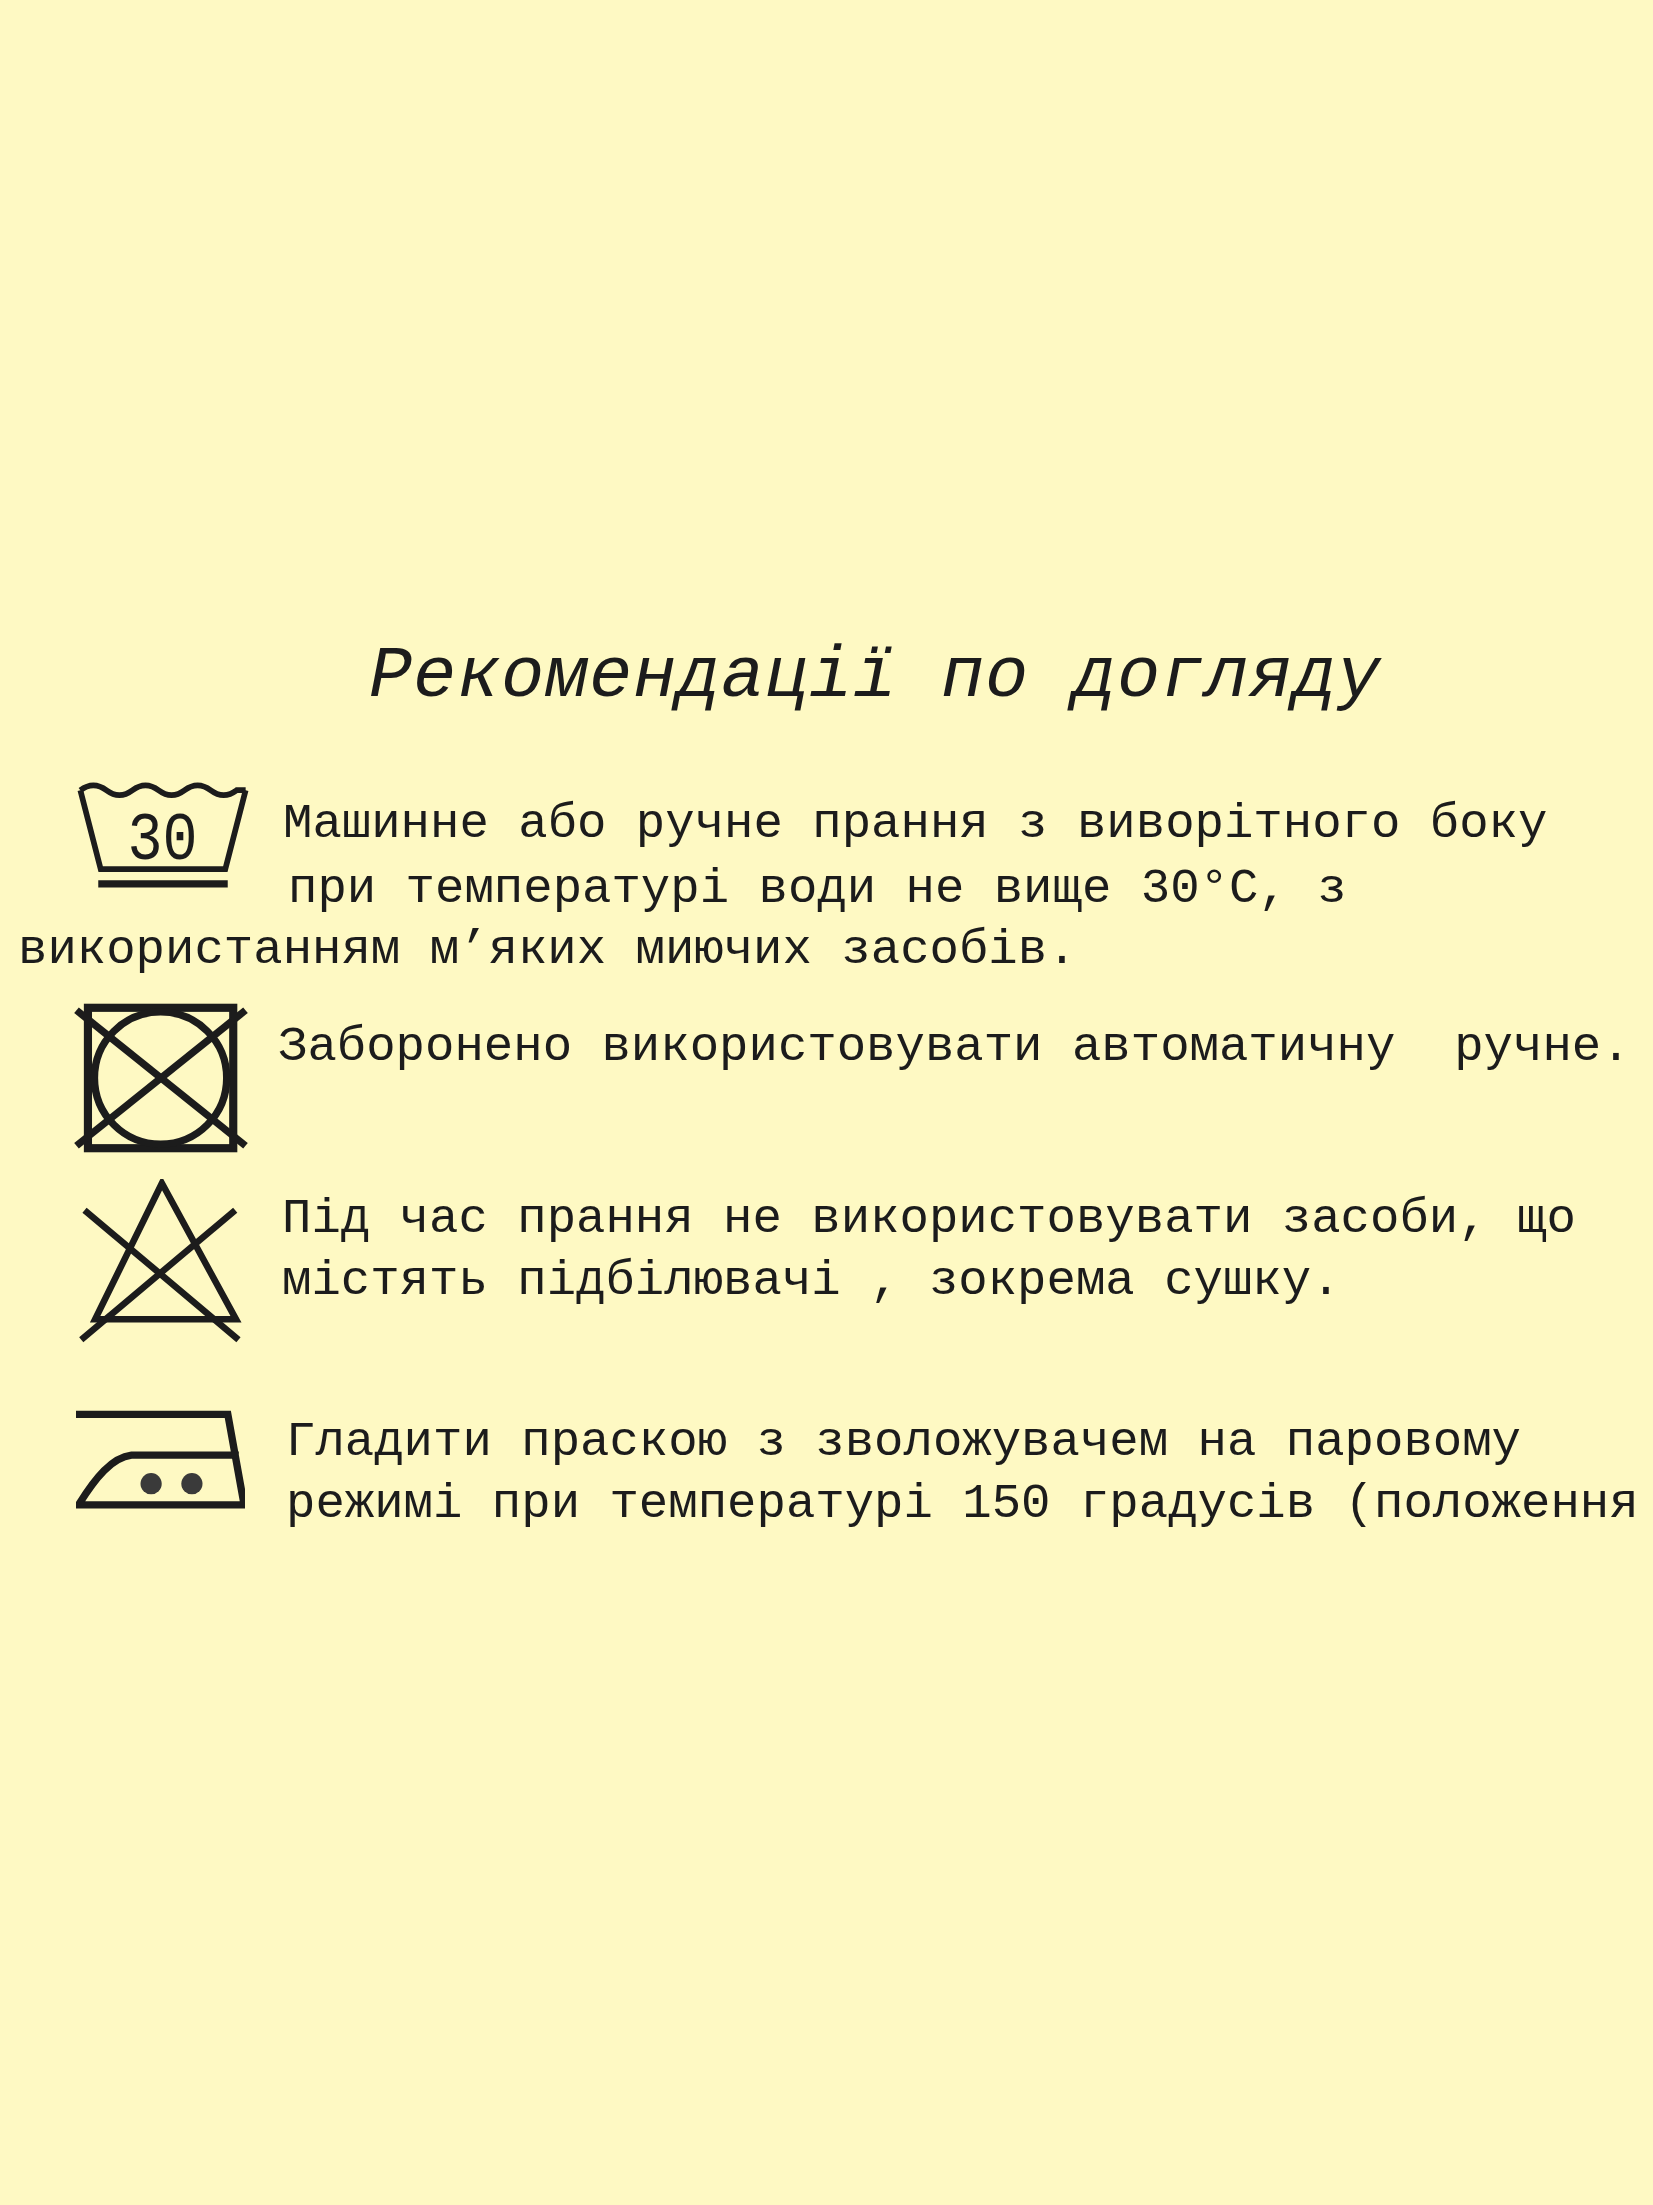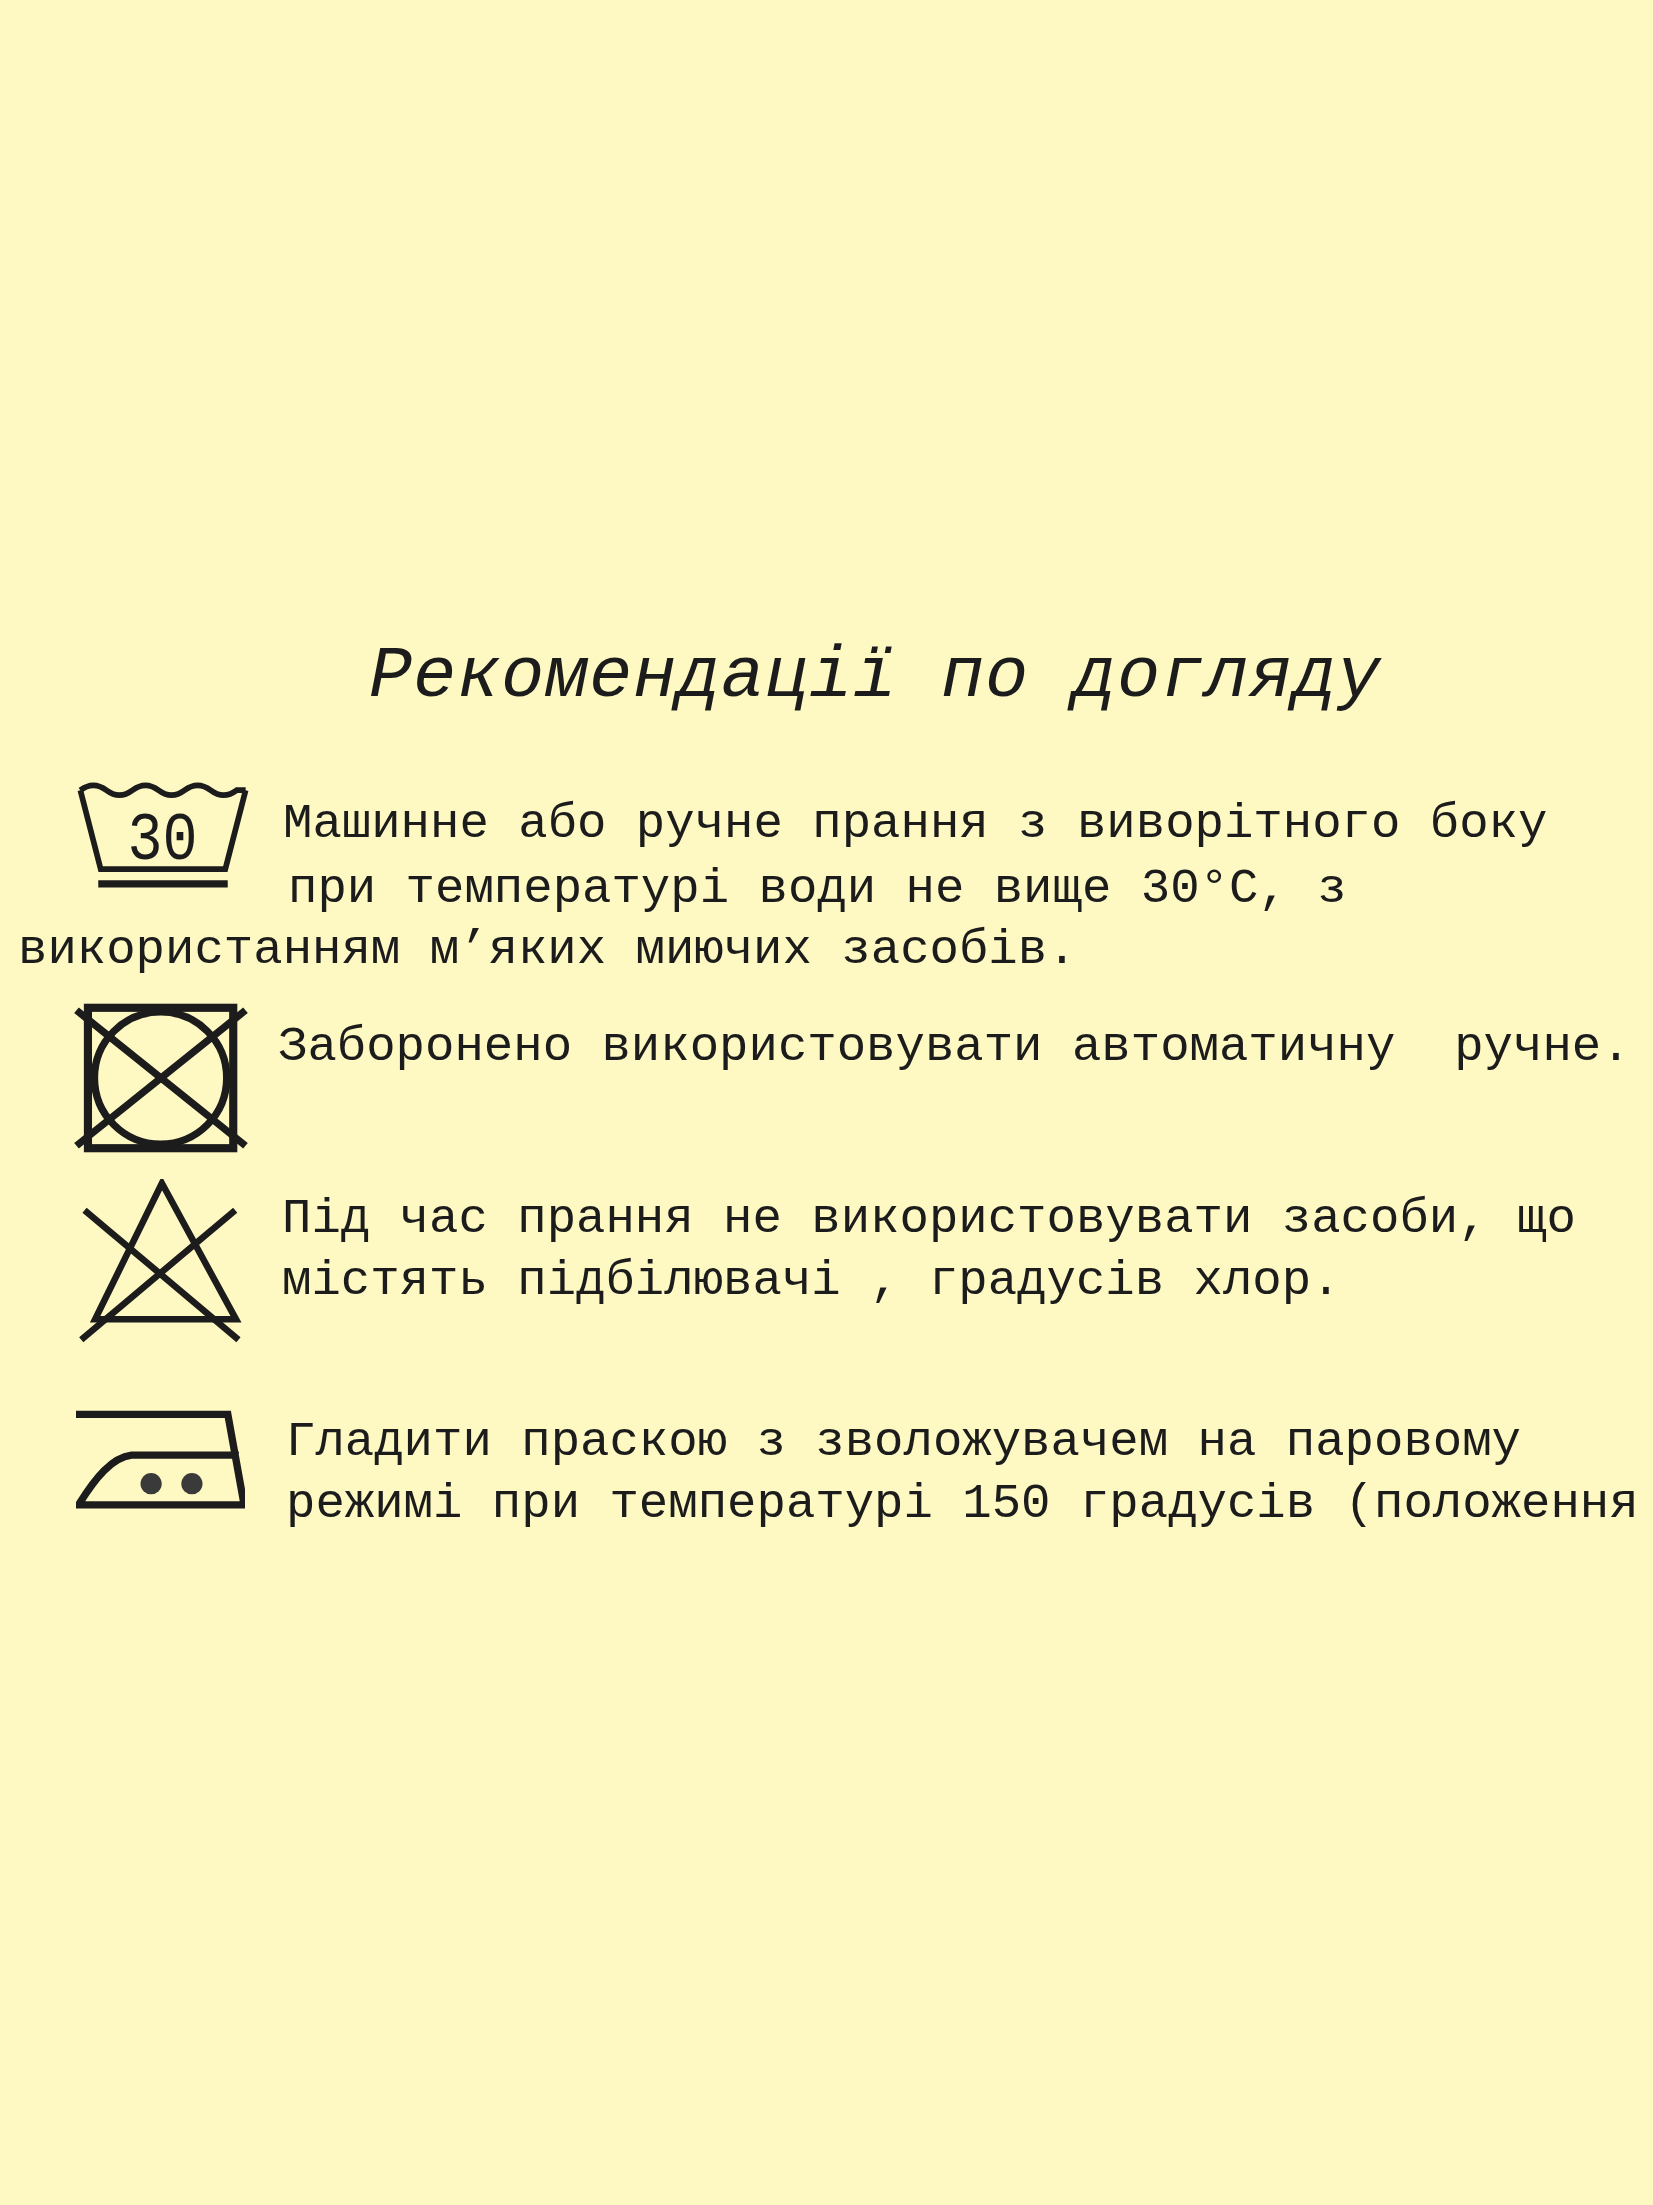--- a/index.html
+++ b/index.html
@@ -60,21 +60,21 @@
   <div class="line" style="left:278px;top:1016px;">Заборонено використовувати автоматичну  ручне.</div>
 
   <div class="icon" style="left:78px;top:1179px;width:167px;height:165px;">
     <svg width="167" height="165" viewBox="0 0 205 202">
       <path class="stroke" stroke-width="8" d="M103,5 L21,172 H194 Z"></path>
       <line class="stroke" stroke-width="8" x1="8" y1="38" x2="197" y2="197"></line>
       <line class="stroke" stroke-width="8" x1="193" y1="38" x2="4" y2="197"></line>
     </svg>
   </div>
   <div class="line" style="left:282px;top:1188px;">Під час прання не використовувати засоби, що</div>
-  <div class="line" style="left:282px;top:1250px;">містять підбілювачі , градусів хлор.</div>
+  <div class="line" style="left:282px;top:1250px;">містять підбілювачі , зокрема сушку.</div>
 
   <div class="icon" style="left:76px;top:1407px;width:169px;height:102px;">
     <svg width="169" height="102" viewBox="0 0 207 125">
       <path class="stroke" stroke-width="9" stroke-linecap="square" d="M4,9 H186 L206,120 H3 C24,86 44,62 68,59 H195"></path>
       <circle cx="92" cy="94" r="13" fill="#3a3a3a"></circle>
       <circle cx="142" cy="94" r="13" fill="#3a3a3a"></circle>
     </svg>
   </div>
   <div class="line" style="left:286px;top:1411px;">Гладити праскою з зволожувачем на паровому</div>
   <div class="line" style="left:286px;top:1473px;">режимі при температурі 150 градусів (положення</div>

